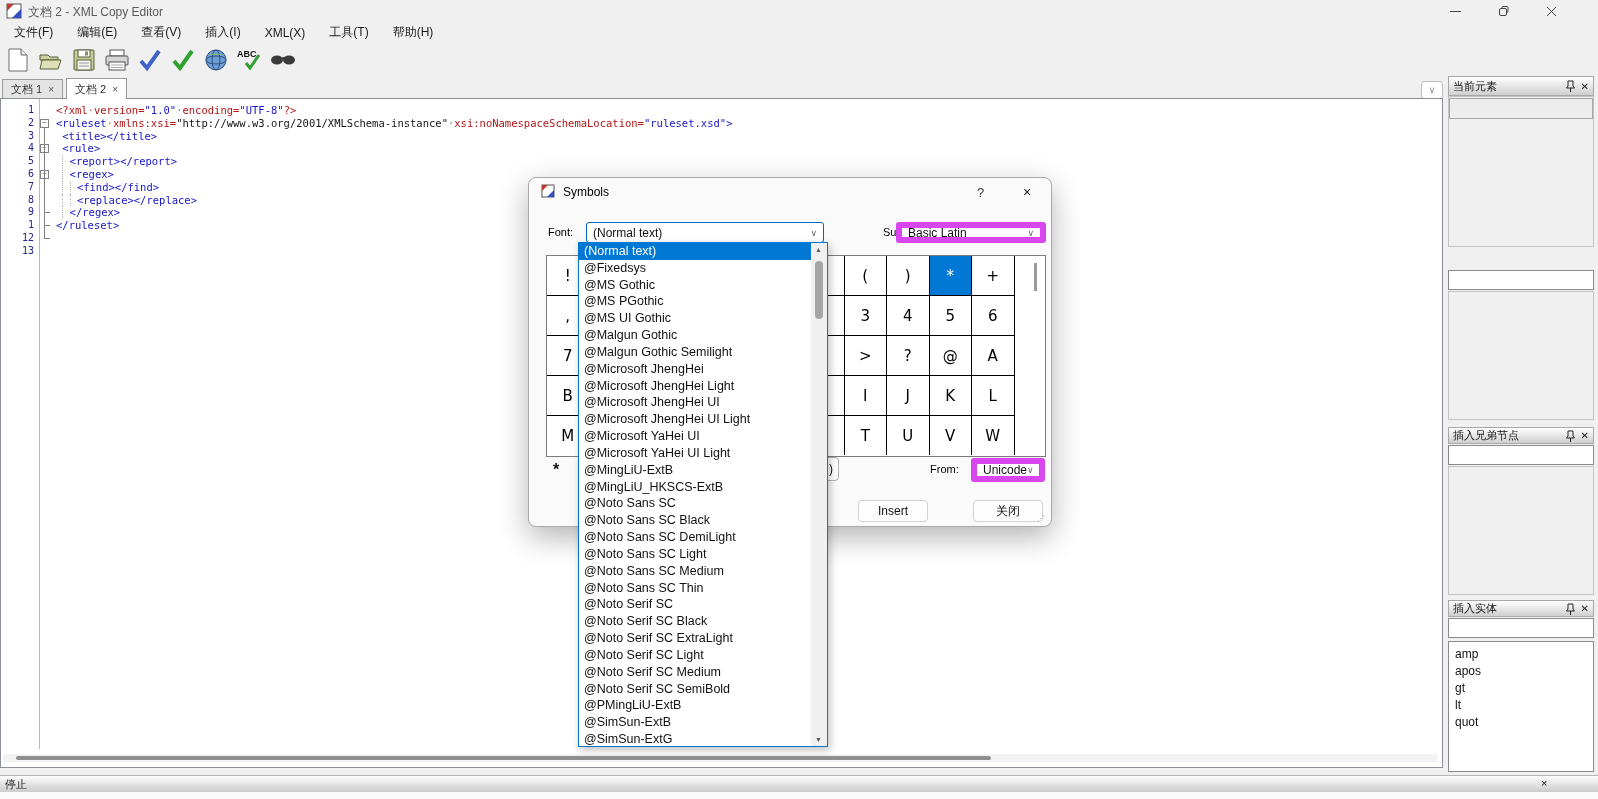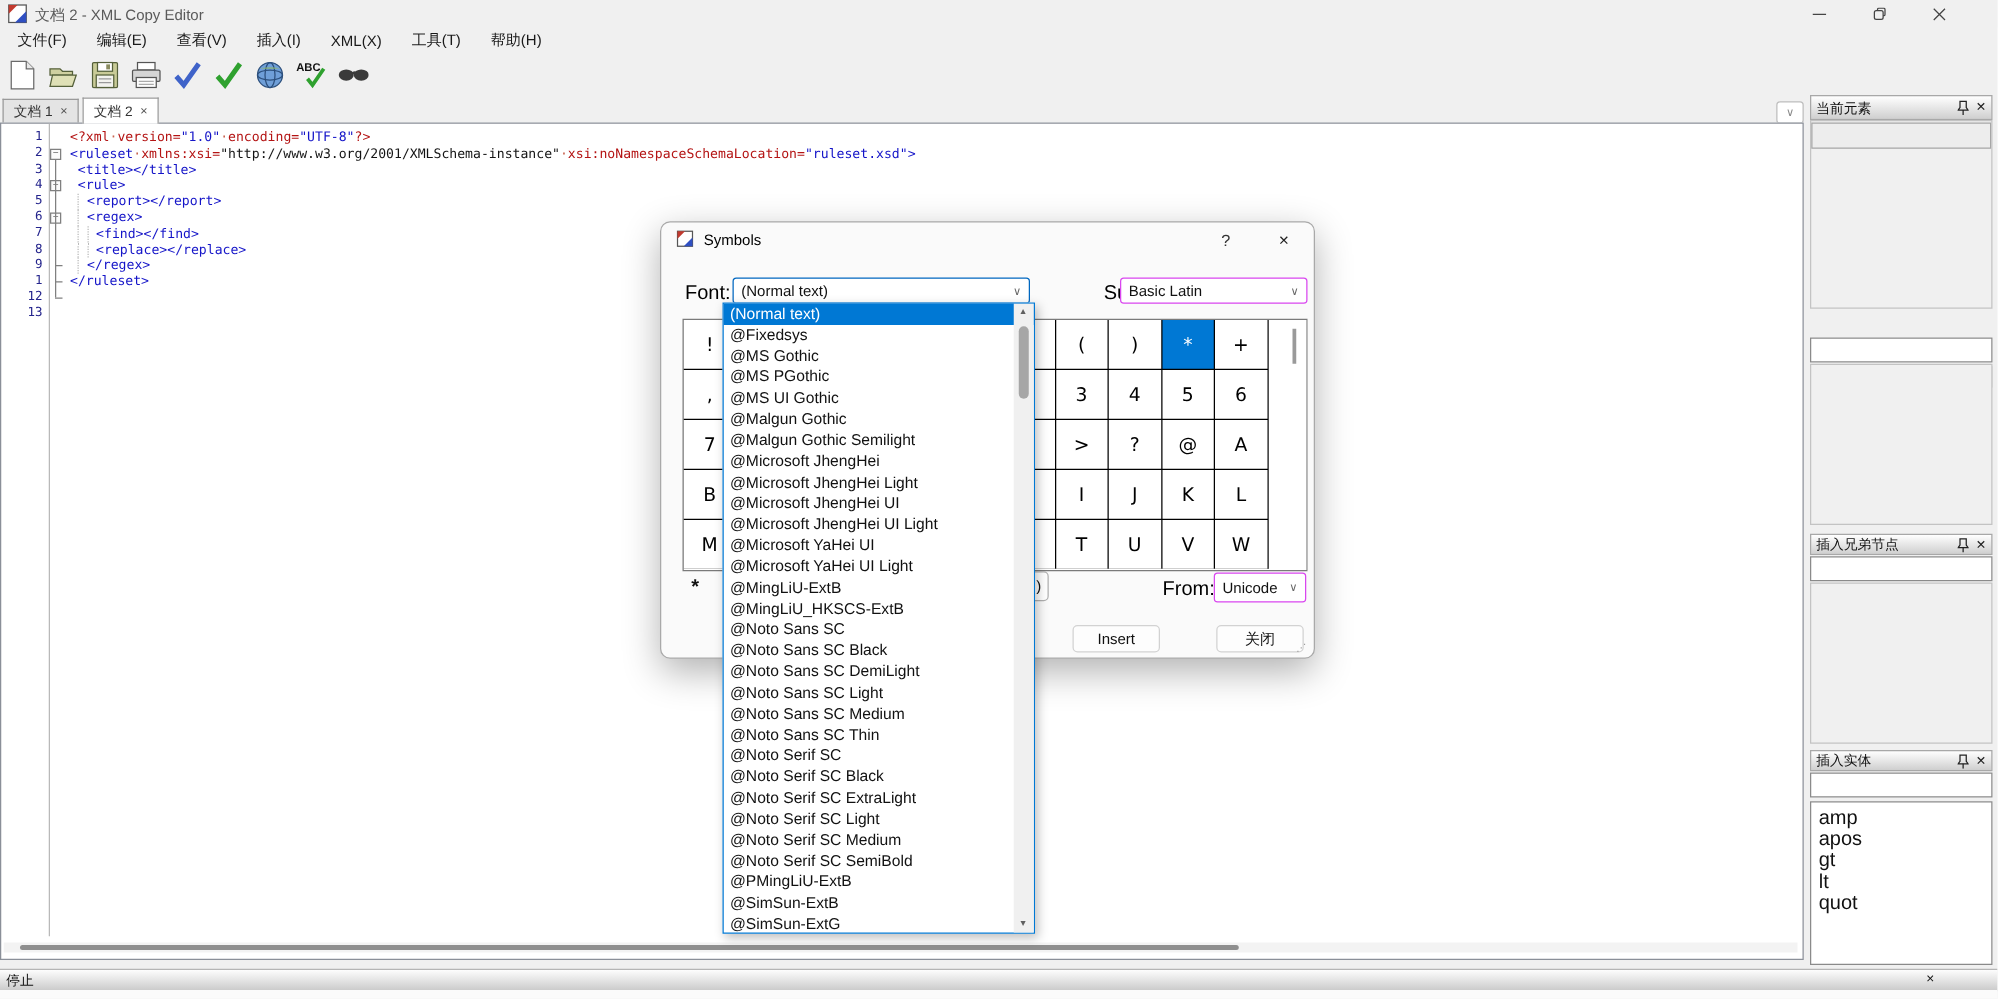--- a/index.html
+++ b/index.html
@@ -49,38 +49,38 @@
   #hscroll-thumb{left:15px;top:657px;width:975px;height:4px;background:#8f8f8f;border-radius:2px;}
 
   
   .panel-header{left:1448px;width:146px;height:18px;background:linear-gradient(#ffffff,#cfcfcf);
      border:1px solid #a8a8a8;box-sizing:border-box;display:flex;align-items:center;padding:0 4px;font-size:11px;}
   .panel-title{flex:1;}
   .panel-icons{display:flex;gap:6px;align-items:center;color:#222;font-size:10px;}
   .panel-body{left:1448px;width:146px;background:#f0f0f0;border:1px solid #c3c3c3;box-sizing:border-box;}
   .panel-input{left:1448px;width:146px;height:20px;background:#fff;border:1px solid #8a8a8a;box-sizing:border-box;}
   #entity-list{left:1448px;top:641px;width:146px;height:131px;background:#fff;border:1px solid #8a8a8a;box-sizing:border-box;
-     font-size:16px;padding-top:4px;}
+     font-size:12px;padding-top:4px;}
   .entity-item{height:17px;line-height:17px;padding-left:6px;}
 
   
   #bottombar{left:0;top:775px;width:1598px;height:17px;background:linear-gradient(#fdfdfd,#c9c9c9);
      border-top:1px solid #b5b5b5;display:flex;align-items:center;font-size:11px;}
   #bottombar-text{padding-left:5px;}
   #bottombar-close{position:absolute;left:1541px;top:1px;font-size:11px;color:#111;}
   #below-bar{left:0;top:792px;width:1598px;height:7px;background:#fbfbfb;}
 
   
   #dialog{left:528px;top:177px;width:522px;height:348px;background:#fafafa;border:1px solid #a9a9a9;
      border-radius:8px;box-shadow:0 10px 30px rgba(0,0,0,.30);z-index:30;}
   #dlg-title{left:34px;top:7px;font-size:12px;color:#000;}
   #dlg-help{left:448px;top:7px;font-size:13px;color:#333;}
   #dlg-close{left:494px;top:6px;font-size:14px;color:#222;}
-  .dlg-label{font-size:16px;color:#000;}
-  .combo{box-sizing:border-box;background:#fff;border:1px solid #d946ef;border-radius:3px;
+  .dlg-label{font-size:11px;color:#000;}
+  .combo{box-sizing:border-box;background:#fff;border:6px solid #d946ef;border-radius:3px;
      font-size:12px;display:flex;align-items:center;padding:0 6px;}
   .combo .chev{margin-left:auto;color:#666;font-size:9px;}
   #font-combo{left:57px;top:44px;width:238px;height:21px;border:1px solid #0067c0;}
   #subset-combo{left:367px;top:44px;width:150px;height:21px;}
   #from-combo{left:442px;top:280px;width:74px;height:24px;}
   #grid-wrap{left:17px;top:77px;width:500px;height:202px;border:1px solid #7a7a7a;background:#fff;box-sizing:border-box;}
   #grid{position:absolute;left:0;top:0;display:grid;grid-template-columns:repeat(11,41.5px);
      grid-auto-rows:39px;gap:1px;background:#000;border-right:1px solid #000;}
   .gcell{background:#fff;display:flex;align-items:center;justify-content:center;
      font-family:"DejaVu Sans",sans-serif;font-size:15px;color:#000;}

